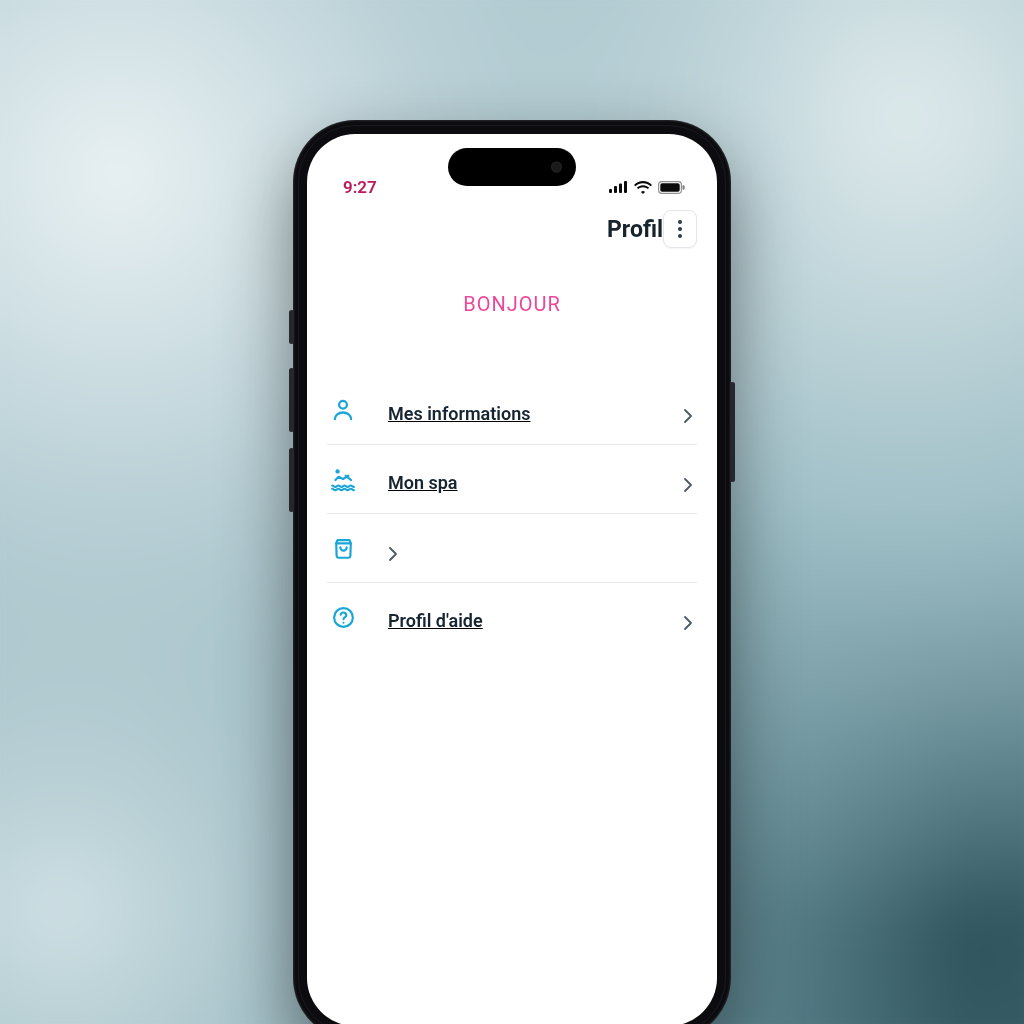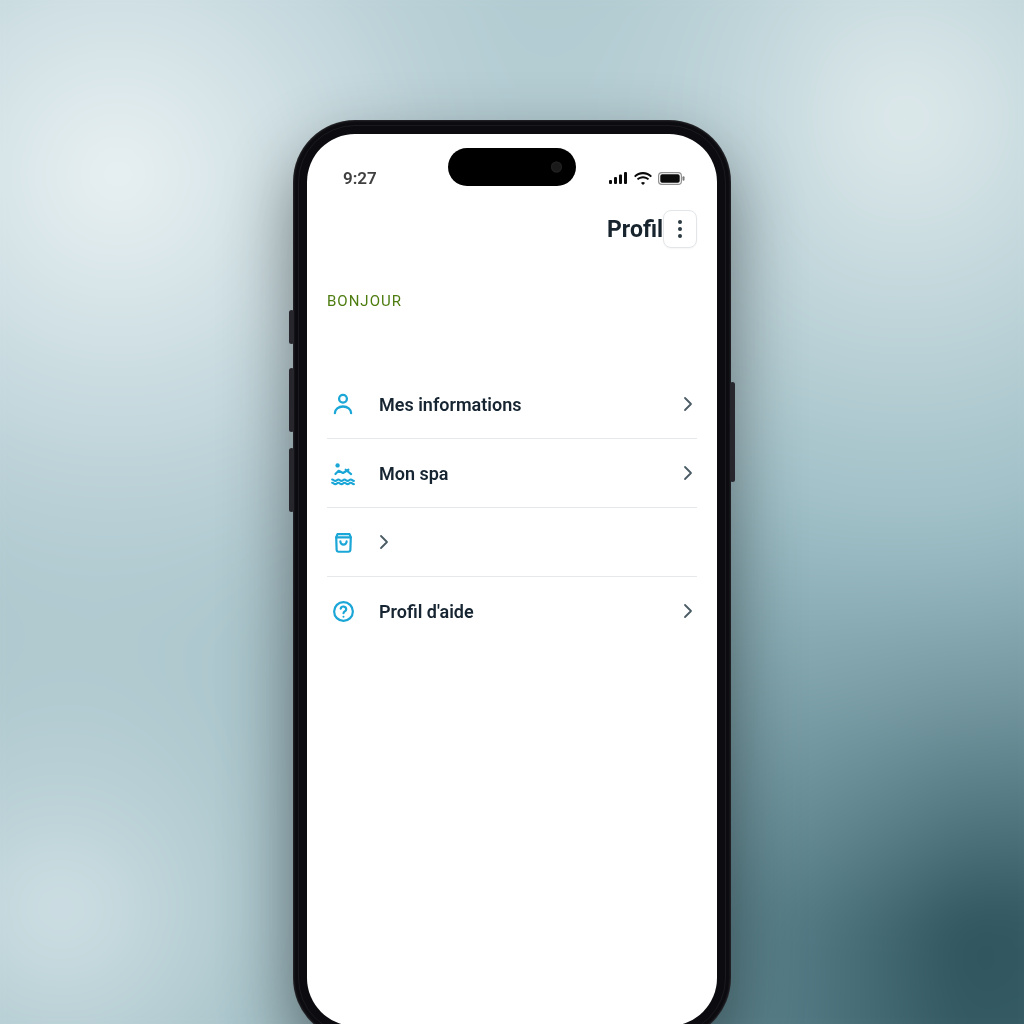--- a/index.html
+++ b/index.html
@@ -71,29 +71,29 @@
     right:14px; top:50%;
     transform:translateY(-50%);
     width:11px; height:11px;
     background:#1a1a1a;
     border-radius:50%;
     box-shadow: inset 0 0 2px #333;
   }
 
   .statusbar {
     position: absolute;
-    top: 4px; left: 0; right: 0;
+    top: 13px; left: 0; right: 0;
     height: 62px;
     display: flex;
     align-items: center;
     justify-content: space-between;
     padding: 18px 32px 0 36px;
     font-weight: 600;
     font-size: 17px;
-    color: #404040;
+    color: #be185d;
     z-index: 5;
   }
   .status-right { display:flex; align-items:center; gap:6px; }
   .status-right svg { display:block; }
 
   .content {
     position:absolute;
     top: 70px; left:0; right:0; bottom:0;
     padding: 0 20px;
   }
@@ -118,38 +118,39 @@
     align-items:center; justify-content:center;
     gap:3px;
     box-shadow: 0 1px 2px rgba(0,0,0,0.04);
     cursor:pointer;
   }
   .kebab-btn span{
     width:4px; height:4px; background:#2b3a42; border-radius:50%;
   }
 
   .greeting {
-    text-align:left;
+    text-align:center;
     margin-top: 44px;
     letter-spacing: 1px;
-    font-size: 15px;
-    color:#4d7c0f;
+    font-size: 20px;
+    color:#ec4899;
     font-weight:400;
   }
 
   .menu {
     margin-top: 60px;
   }
   .menu-row {
     display:flex;
-    align-items:center;
-    gap: 22px;
+    align-items:flex-end;
+    gap: 31px;
     padding: 20px 4px 20px 2px;
     border-bottom:1px solid #e6e9eb;
     cursor:pointer;
+    text-decoration:underline;
   }
   .menu-row:last-child { border-bottom:none; }
   .menu-icon {
     width:28px; height:28px;
     display:flex; align-items:center; justify-content:center;
     color:#1aa6d6;
     flex-shrink:0;
   }
   .menu-label {
     flex:1;

